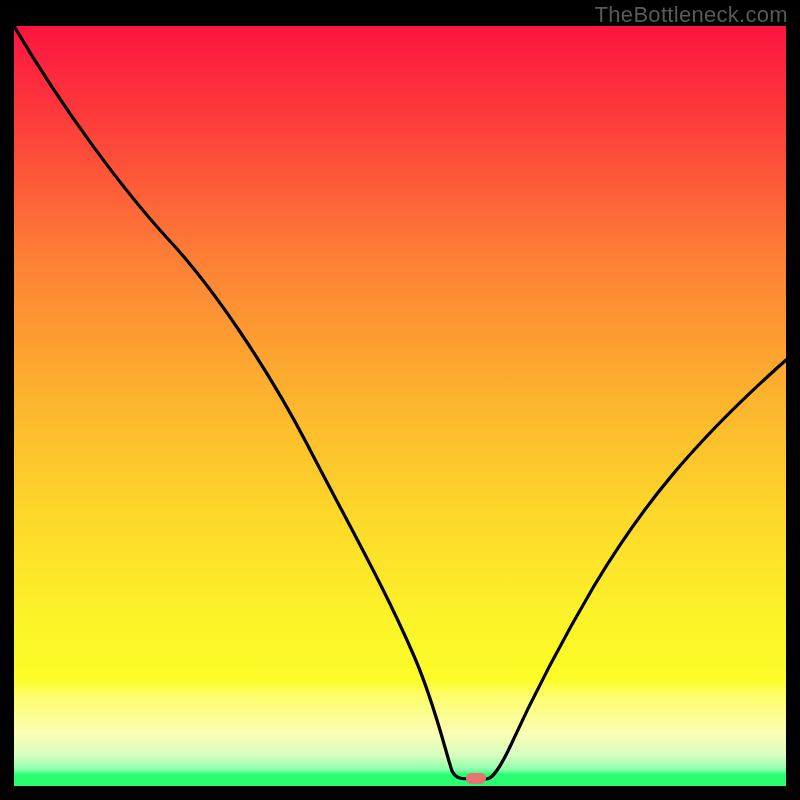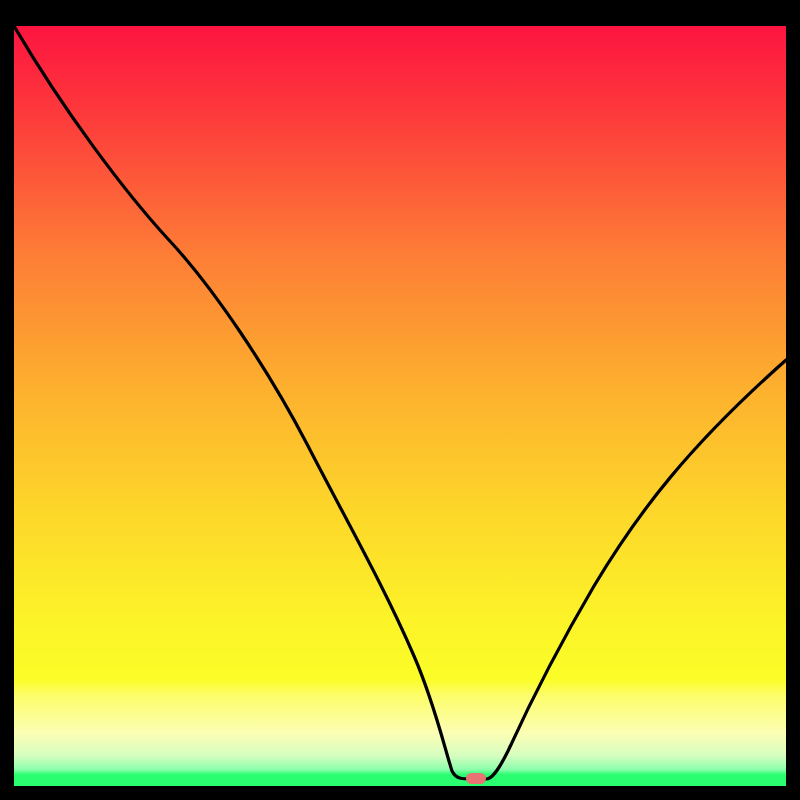--- a/index.html
+++ b/index.html
@@ -40,20 +40,21 @@
   .layer {
     position: absolute;
     inset: 0;
   }
 </style>
 </head>
 <body>
 
 <div class="container">
 
+  <div class="watermark">TheBottleneck.com</div>
 
   <div class="plot-box">
 
     <svg class="layer" viewBox="0 0 772 760" preserveAspectRatio="none">
       <defs>
         <linearGradient id="bgGrad" x1="0" y1="0" x2="0" y2="1">
           <stop offset="0%" stop-color="#fd1440"></stop>
           <stop offset="12%" stop-color="#fd3b3b"></stop>
           <stop offset="30%" stop-color="#fd7d36"></stop>
           <stop offset="48%" stop-color="#fdb12e"></stop>

